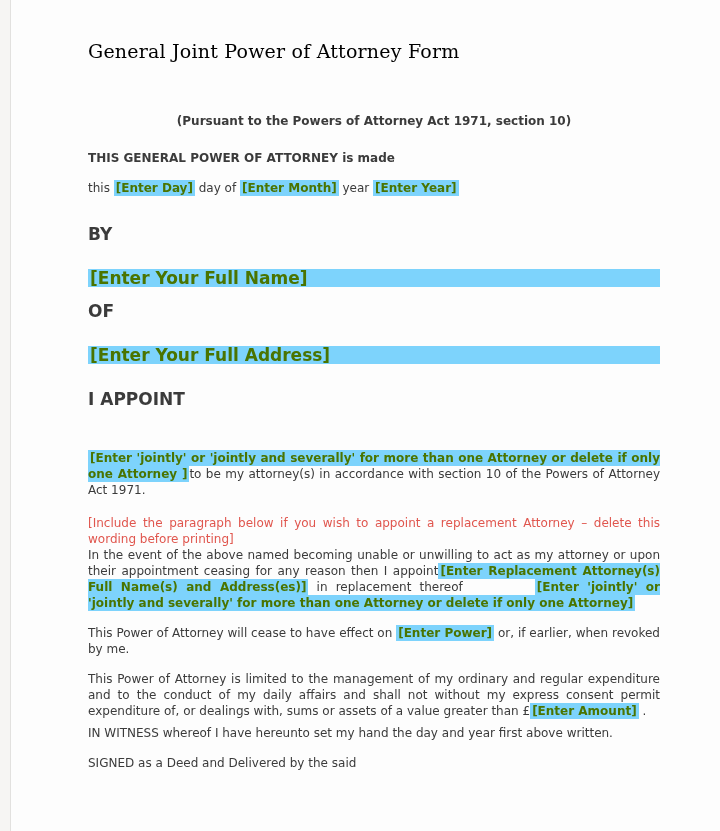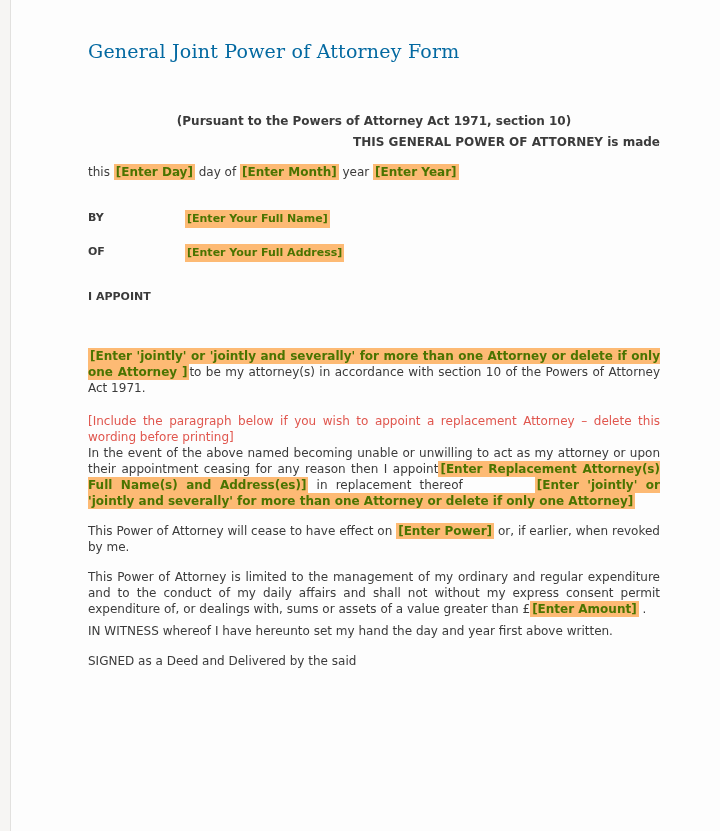--- a/index.html
+++ b/index.html
@@ -14,45 +14,46 @@
   .left-edge{
     position:absolute;left:0;top:0;bottom:0;width:10px;
     background:#f6f5f3;border-right:1px solid #e2e1df;
   }
   .page{
     position:absolute;left:0;top:0;width:720px;height:831px;
     padding:0 60px 0 88px;box-sizing:border-box;
   }
   .doc-title{
     font-family:"DejaVu Serif", serif;
-    font-size:19px;font-weight:500;color:#0369a1;
+    font-size:19px;font-weight:500;color:#000000;
     letter-spacing:.2px;
     margin:40px 0 0 0;
   }
   p{margin:0;font-size:12px;line-height:16px;}
   .just{text-align:justify;}
   .subtitle{margin-top:51px;text-align:center;font-weight:bold;}
-  .made-line{margin-top:5px;font-weight:bold;text-align:right;}
+  .made-line{margin-top:21px;font-weight:bold;}
   .date-line{margin-top:14px;}
-  .row{display:flex;font-size:11px;line-height:16px;}
+  .row{display:flex;font-size:17px;line-height:16px;flex-direction:column;}
   .row-label{width:97px;flex-shrink:0;font-weight:bold;}
   .row-by{margin-top:30px;}
   .row-of{margin-top:16px;}
   .row-appoint{margin-top:27px;}
   .p-jointly{margin-top:43px;}
   .p-replacement{margin-top:17px;}
   .p-restrict{margin-top:14px;}
   .p-sale{margin-top:8px;}
   .p-mgmt{margin-top:14px;}
   .p-witness{margin-top:6px;}
   .p-signed{margin-top:14px;}
   .p-donor{margin-top:14px;}
   .hl{
-    background:#fdba74;color:#4a7400;font-weight:bold;
+    background:#7dd3fc;color:#4a7400;font-weight:bold;
     padding:1px 2px;
+    margin-top:27px;
   }
   .red{color:#e0564e;}
   .block{display:block;}
   .spacer{display:inline-block;width:72px;}
 </style>
 </head>
 <body>
 
 <div class="left-edge"></div>
 

